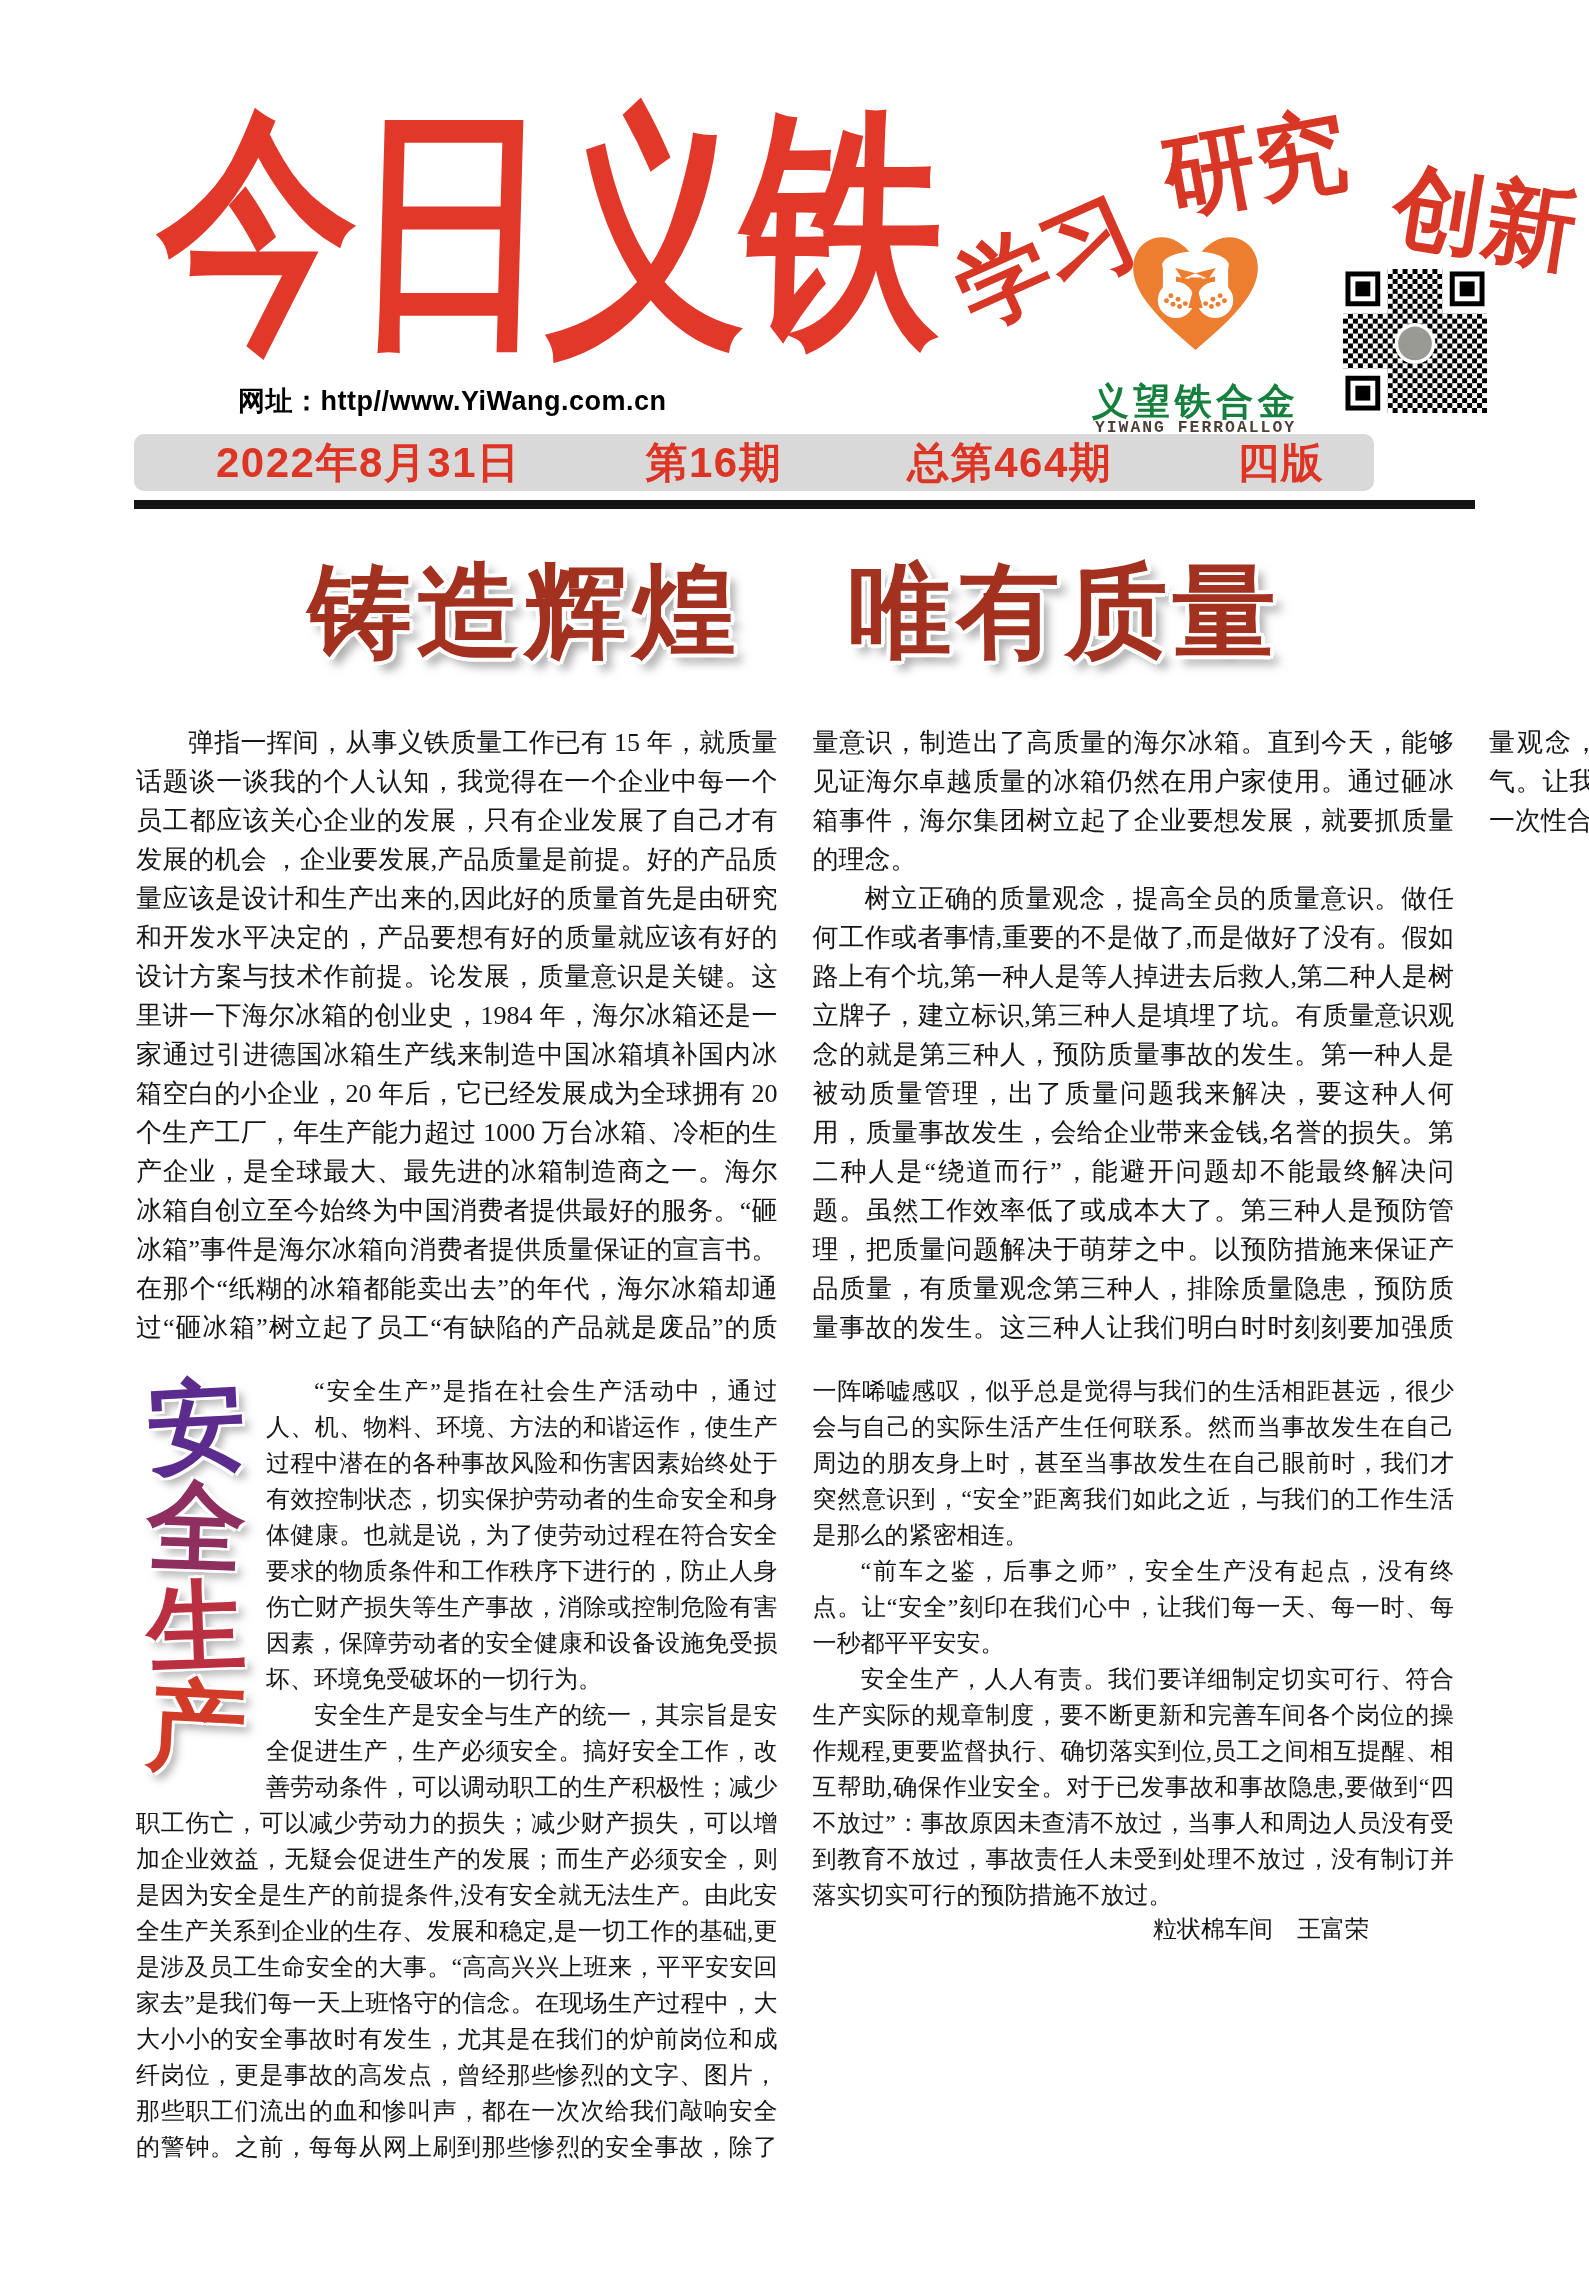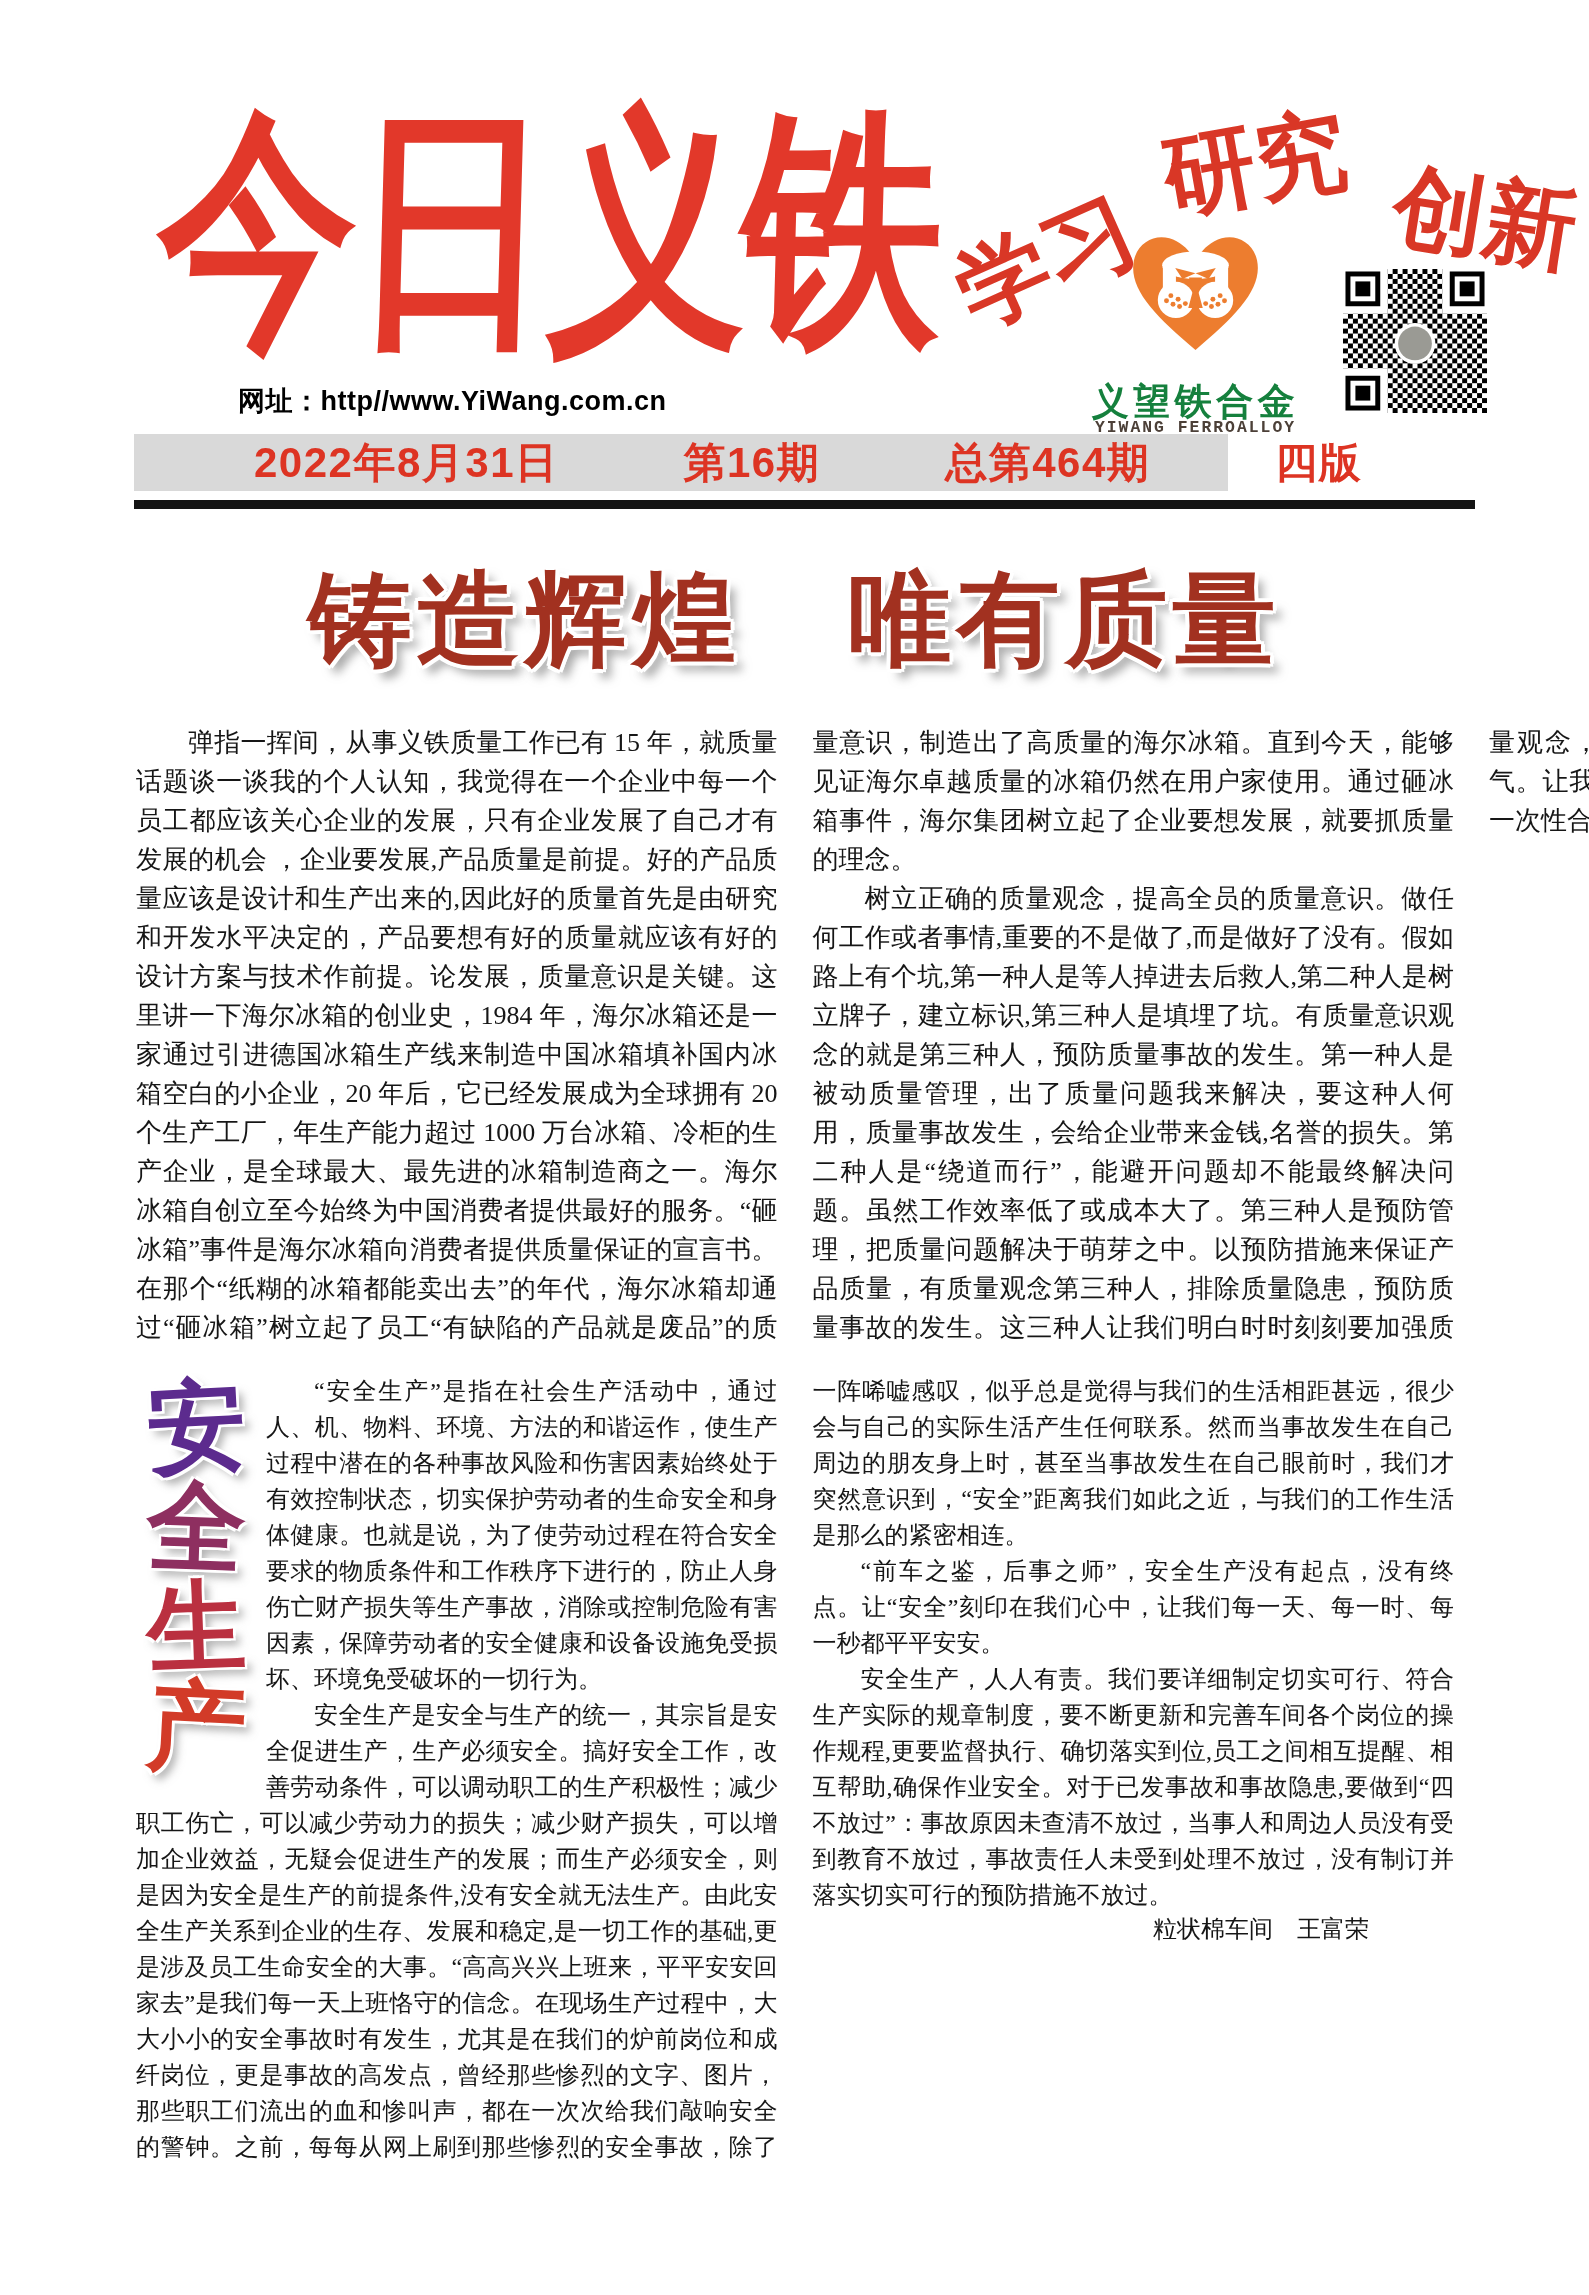--- a/index.html
+++ b/index.html
@@ -25,31 +25,31 @@
   .logo svg.heart{display:block;margin:0 auto;width:145px;height:138px;}
   .logo-cn{margin-top:22px;font-family:"Liberation Sans","DejaVu Sans",sans-serif;
     font-weight:900;font-size:37px;line-height:1;color:#15803d;letter-spacing:4.5px;white-space:nowrap;}
   .logo-en{margin-top:0;font-family:Liberation Mono, monospace;
     font-weight:700;font-size:16.4px;line-height:1;color:#4c4038;letter-spacing:2px;white-space:nowrap;}
 
   .qr{position:absolute;left:1341px;top:269px;width:148px;height:144px;}
   .qr svg{width:100%;height:100%;display:block;}
 
   
-  .issue-bar{position:absolute;left:134px;top:434px;width:1094px;height:57px;
+  .issue-bar{position:absolute;left:134px;top:434px;width:1240px;height:57px;
     background:#d9d9d9;display:flex;align-items:center;box-sizing:border-box;
-    padding-left:120px;font-family:"Liberation Sans","DejaVu Sans",sans-serif;
-    font-weight:900;font-size:42px;color:#dd3423;letter-spacing:1.5px;white-space:nowrap;}
+    padding-left:82px;font-family:"Liberation Sans","DejaVu Sans",sans-serif;
+    font-weight:900;font-size:42px;color:#dd3423;letter-spacing:1.5px;white-space:nowrap;border-radius:10px;}
   .issue-bar span{margin-right:125px;}
   .issue-bar span:last-child{margin-right:14px;}
   .black-rule{position:absolute;left:134px;top:500px;width:1341px;height:9px;background:#141414;}
 
   
   .a1-title{position:absolute;left:0;top:561px;width:1589px;margin:0;text-align:center;
-    font-family:Liberation Sans, sans-serif;font-weight:900;font-size:103px;line-height:1.15;
+    font-family:Liberation Mono, monospace;font-weight:900;font-size:103px;line-height:1.15;
     color:#a23120;letter-spacing:5px;white-space:nowrap;
     text-shadow:-3px -3px 0 #fff,3px -3px 0 #fff,-3px 3px 0 #fff,3px 3px 0 #fff,
       -4px 0 0 #fff,4px 0 0 #fff,0 -4px 0 #fff,0 4px 0 #fff,
       8px 9px 10px rgba(110,110,110,.6);}
   .cols{position:absolute;left:136px;width:1318px;column-count:2;column-gap:35px;
     column-fill:auto;text-align:justify;color:#161616;}
   .a1-body{top:723px;height:648px;font-size:26px;line-height:39px;}
   .cols p{margin:0;text-indent:2em;}
   .cols p.sig{text-indent:0;text-align:right;padding-right:75px;}
 

